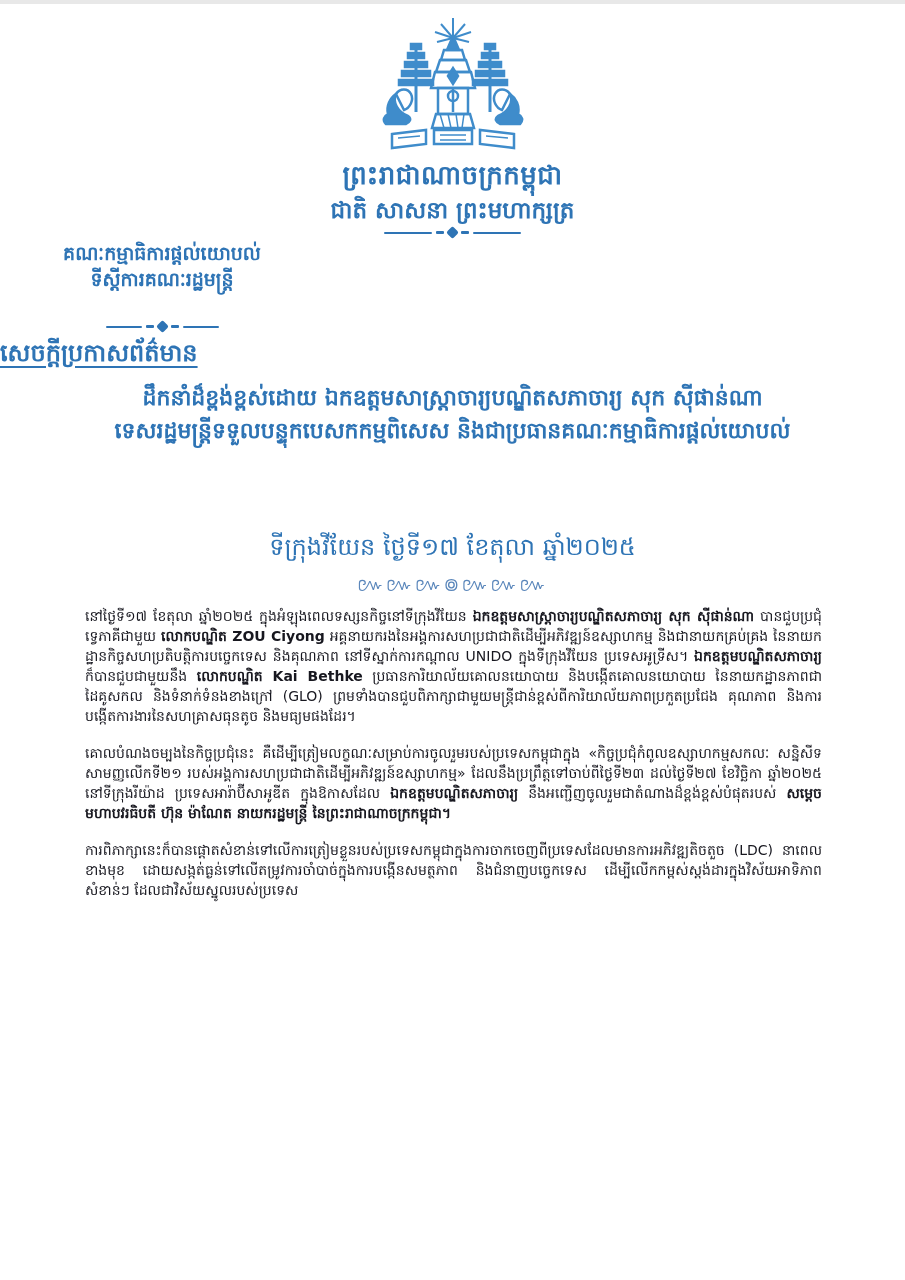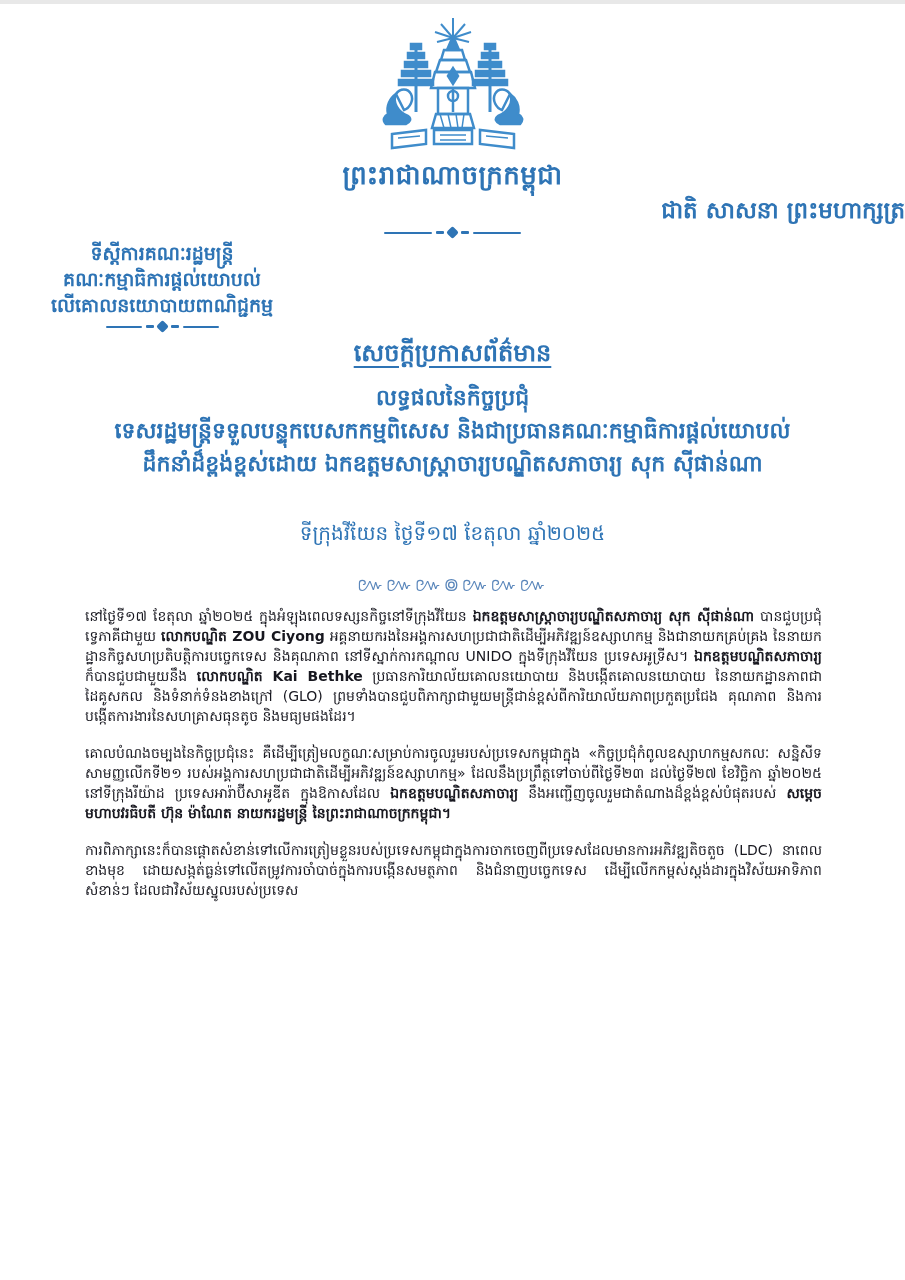--- a/index.html
+++ b/index.html
@@ -16,21 +16,21 @@
     position:absolute;top:12px;left:0;width:100%;
     display:flex;justify-content:center;
   }
   .kingdom-line{
     position:absolute;top:155px;left:0;width:100%;
     text-align:center;font-weight:bold;font-size:26px;
     color:#2e74b5;letter-spacing:.5px;
   }
   .motto-line{
     position:absolute;top:192px;left:0;width:100%;
-    text-align:right;font-weight:bold;font-size:23px;
+    text-align:center;font-weight:bold;font-size:23px;
     color:#2e74b5;
   }
   .divider{
     display:flex;align-items:center;justify-content:center;gap:4px;
   }
   .divider .line{height:2px;background:#2e74b5;width:48px;border-radius:1px;}
   .divider .tick{width:8px;height:3px;background:#2e74b5;border-radius:1px;}
   .divider .gem{
     width:9px;height:9px;background:#2e74b5;transform:rotate(45deg);
     border-radius:2px;
@@ -40,32 +40,32 @@
   .letterhead{
     position:absolute;top:236px;left:22px;width:280px;
     text-align:center;color:#2e74b5;font-weight:bold;
     font-size:19px;line-height:26px;
   }
   .letterhead-divider{position:absolute;top:318px;left:22px;width:280px;}
   .letterhead-divider .line{width:36px;}
   
   .doc-title{
     position:absolute;top:334px;left:0;width:100%;
-    text-align:center;font-size:24px;font-weight:bold;color:#2e74b5;
+    font-size:24px;font-weight:bold;color:#2e74b5;
   }
   .doc-title span{text-decoration:underline;text-underline-offset:5px;}
   .subtitle{
     position:absolute;top:378px;left:40px;width:825px;
     text-align:center;color:#2e74b5;font-weight:bold;
     font-size:22px;line-height:32px;
   }
   .subtitle .sub-line{margin-bottom:1px;}
   .dateline{
-    position:absolute;top:516px;left:0;width:100%;
-    text-align:center;color:#2e74b5;font-weight:normal;font-size:20px;
+    position:absolute;top:528px;left:0;width:100%;
+    text-align:center;color:#2e74b5;font-weight:normal;font-size:24px;
   }
   .ornament{
     position:absolute;top:568px;left:0;width:100%;
     text-align:center;color:#5b87bb;font-size:19px;letter-spacing:2px;
   }
   
   .body-text{
     position:absolute;top:602px;left:85px;width:737px;
     color:#17171f;font-size:14px;line-height:20px;
     text-align:justify;word-break:break-word;
@@ -142,40 +142,38 @@
   <div class="motto-line">ជាតិ សាសនា ព្រះមហាក្សត្រ</div>
   <div class="divider motto-divider">
     <span class="line"></span>
     <span class="tick"></span>
     <span class="gem"></span>
     <span class="tick"></span>
     <span class="line"></span>
   </div>
 
   <div class="letterhead" id="letterhead">
+      <div>គណៈកម្មាធិការផ្តល់យោបល់</div>
       <div>ទីស្តីការគណៈរដ្ឋមន្ត្រី</div>
-      <div>គណៈកម្មាធិការផ្តល់យោបល់</div>
-      <div>លើគោលនយោបាយពាណិជ្ជកម្ម</div>
     </div>
   <div class="divider letterhead-divider">
     <span class="line"></span>
     <span class="tick"></span>
     <span class="gem"></span>
     <span class="tick"></span>
     <span class="line"></span>
   </div>
 
   <div class="doc-title">
     <span>សេចក្តីប្រកាសព័ត៌មាន</span>
   </div>
 
   <div class="subtitle" id="subtitle">
-      <div class="sub-line">លទ្ធផលនៃកិច្ចប្រជុំ</div>
+      <div class="sub-line">ដឹកនាំដ៏ខ្ពង់ខ្ពស់ដោយ ឯកឧត្តមសាស្ត្រាចារ្យបណ្ឌិតសភាចារ្យ សុក ស៊ីផាន់ណា</div>
       <div class="sub-line">ទេសរដ្ឋមន្ត្រីទទួលបន្ទុកបេសកកម្មពិសេស និងជាប្រធានគណៈកម្មាធិការផ្តល់យោបល់</div>
-      <div class="sub-line">ដឹកនាំដ៏ខ្ពង់ខ្ពស់ដោយ ឯកឧត្តមសាស្ត្រាចារ្យបណ្ឌិតសភាចារ្យ សុក ស៊ីផាន់ណា</div>
     </div>
 
   <div class="dateline">ទីក្រុងវីយែន ថ្ងៃទី១៧ ខែតុលា ឆ្នាំ២០២៥</div>
 
   <div class="ornament">៚៚៚៙៚៚៚</div>
 
   <div class="body-text" id="body-text">
       <p><span class="run-regular">នៅថ្ងៃទី១៧ ខែតុលា ឆ្នាំ២០២៥ ក្នុងអំឡុងពេលទស្សនកិច្ចនៅទីក្រុងវីយែន </span><span class="run-bold">ឯកឧត្តមសាស្ត្រាចារ្យបណ្ឌិតសភាចារ្យ សុក ស៊ីផាន់ណា</span><span class="run-regular"> បានជួបប្រជុំទ្វេភាគីជាមួយ </span><span class="run-bold">លោកបណ្ឌិត ZOU Ciyong</span><span class="run-regular"> អគ្គនាយករងនៃអង្គការសហប្រជាជាតិដើម្បីអភិវឌ្ឍន៍ឧស្សាហកម្ម និងជានាយកគ្រប់គ្រង នៃនាយកដ្ឋានកិច្ចសហប្រតិបត្តិការបច្ចេកទេស និងគុណភាព នៅទីស្នាក់ការកណ្តាល UNIDO ក្នុងទីក្រុងវីយែន ប្រទេសអូទ្រីស។ </span><span class="run-bold">ឯកឧត្តមបណ្ឌិតសភាចារ្យ</span><span class="run-regular"> ក៏បានជួបជាមួយនឹង </span><span class="run-bold">លោកបណ្ឌិត Kai Bethke</span><span class="run-regular"> ប្រធានការិយាល័យគោលនយោបាយ និងបង្កើតគោលនយោបាយ នៃនាយកដ្ឋានភាពជាដៃគូសកល និងទំនាក់ទំនងខាងក្រៅ (GLO) ព្រមទាំងបានជួបពិភាក្សាជាមួយមន្ត្រីជាន់ខ្ពស់ពីការិយាល័យភាពប្រកួតប្រជែង គុណភាព និងការបង្កើតការងារនៃសហគ្រាសធុនតូច និងមធ្យមផងដែរ។</span></p>
       <p><span class="run-regular">គោលបំណងចម្បងនៃកិច្ចប្រជុំនេះ គឺដើម្បីត្រៀមលក្ខណៈសម្រាប់ការចូលរួមរបស់ប្រទេសកម្ពុជាក្នុង «កិច្ចប្រជុំកំពូលឧស្សាហកម្មសកលៈ សន្និសីទសាមញ្ញលើកទី២១ របស់អង្គការសហប្រជាជាតិដើម្បីអភិវឌ្ឍន៍ឧស្សាហកម្ម» ដែលនឹងប្រព្រឹត្តទៅចាប់ពីថ្ងៃទី២៣ ដល់ថ្ងៃទី២៧ ខែវិច្ឆិកា ឆ្នាំ២០២៥ នៅទីក្រុងរីយ៉ាដ ប្រទេសអារ៉ាប៊ីសាអូឌីត ក្នុងឱកាសដែល </span><span class="run-bold">ឯកឧត្តមបណ្ឌិតសភាចារ្យ</span><span class="run-regular"> នឹងអញ្ជើញចូលរួមជាតំណាងដ៏ខ្ពង់ខ្ពស់បំផុតរបស់ </span><span class="run-bold">សម្តេចមហាបវរធិបតី ហ៊ុន ម៉ាណែត នាយករដ្ឋមន្ត្រី នៃព្រះរាជាណាចក្រកម្ពុជា។</span></p>
       <p><span class="run-regular">ការពិភាក្សានេះក៏បានផ្តោតសំខាន់ទៅលើការត្រៀមខ្លួនរបស់ប្រទេសកម្ពុជាក្នុងការចាកចេញពីប្រទេសដែលមានការអភិវឌ្ឍតិចតួច (LDC) នាពេលខាងមុខ ដោយសង្កត់ធ្ងន់ទៅលើតម្រូវការចាំបាច់ក្នុងការបង្កើនសមត្ថភាព និងជំនាញបច្ចេកទេស ដើម្បីលើកកម្ពស់ស្តង់ដារក្នុងវិស័យអាទិភាពសំខាន់ៗ ដែលជាវិស័យស្នូលរបស់ប្រទេស</span></p>

